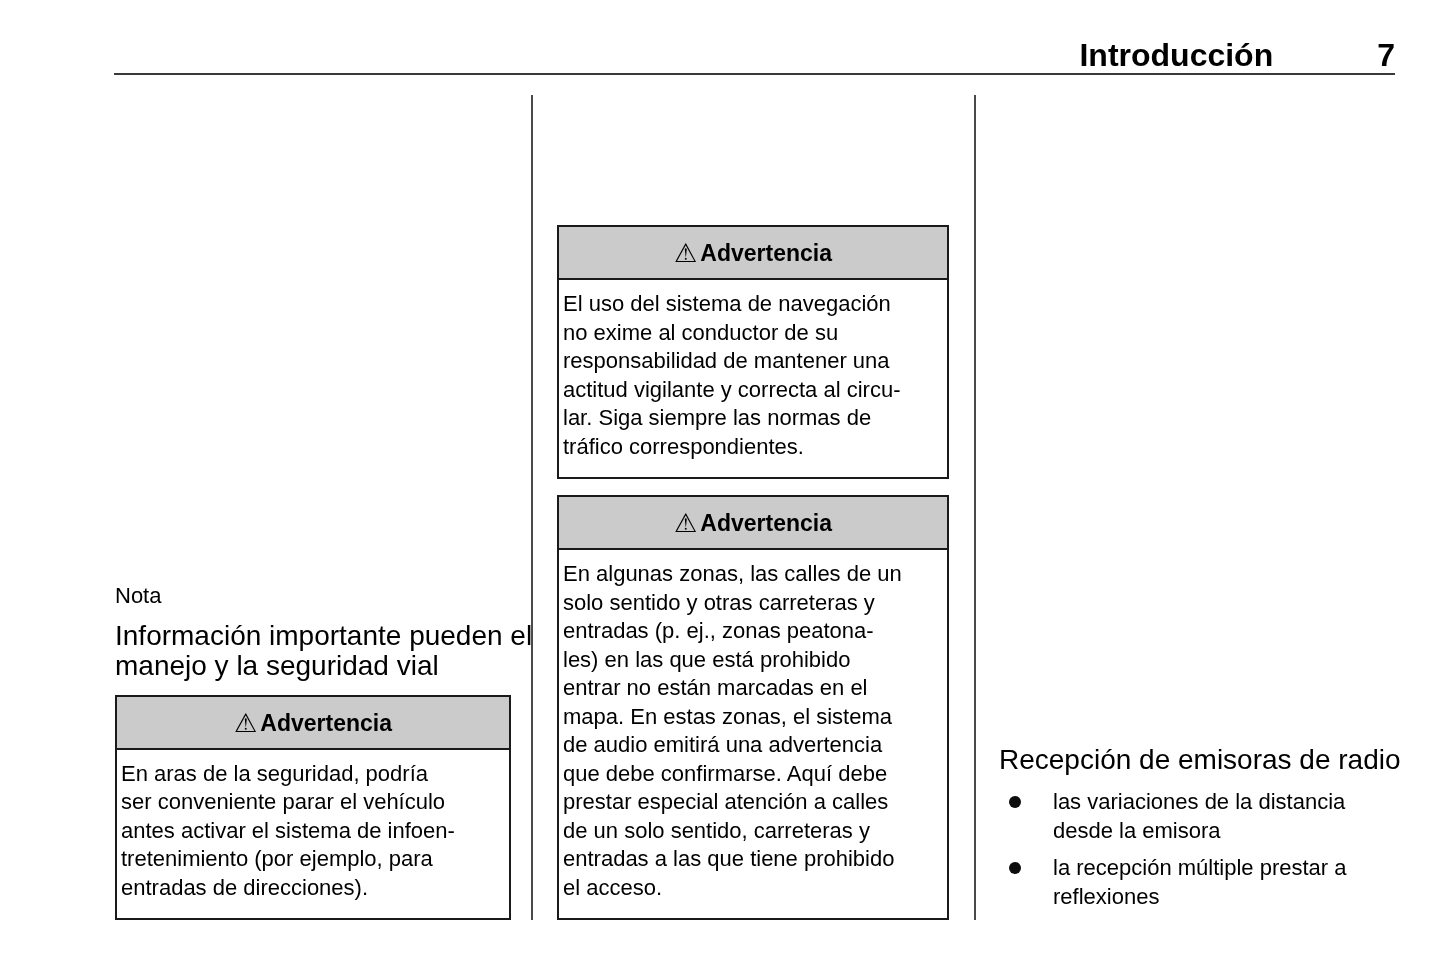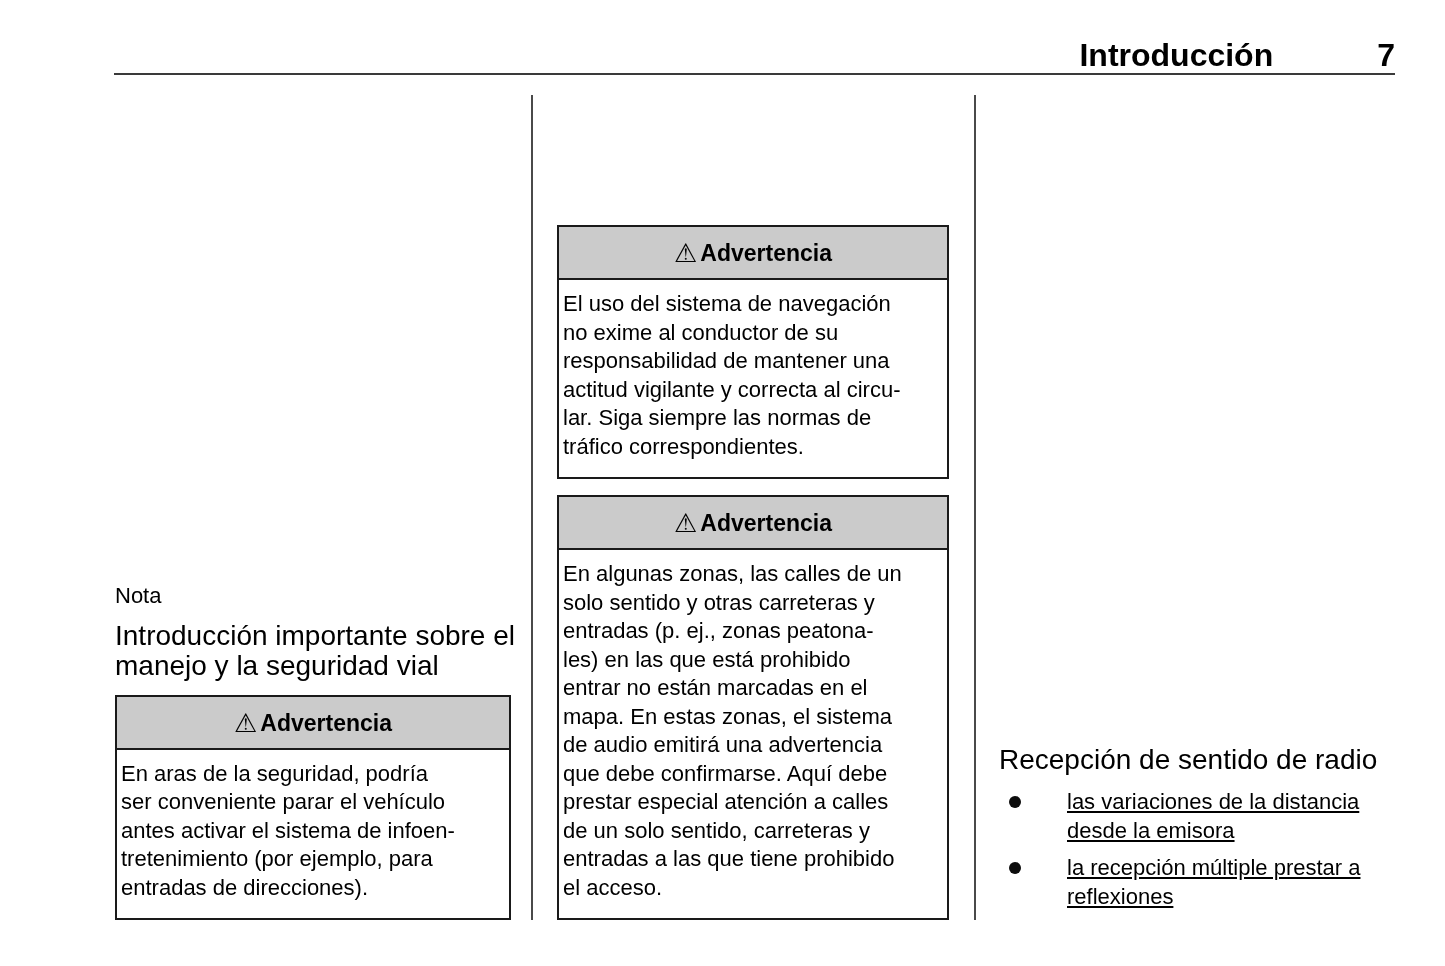--- a/index.html
+++ b/index.html
@@ -101,36 +101,36 @@
     align-items: flex-start;
     margin-bottom: 9px;
   }
   .bullet-dot {
     flex: none;
     width: 12px; height: 12px;
     border-radius: 50%;
     background: #0d0d0d;
     margin: 8px 0 0 10px;
   }
-  .bullet-text { margin-left: 46px; text-decoration: underline; }
+  .bullet-text { margin-left: 32px; }
 </style>
 </head>
 <body>
 
 <div class="page-header">
   <span>Introducción</span>
   <span>7</span>
 </div>
 <div class="header-rule"></div>
 
 <div class="columns">
 
   <section class="col col-1">
     <p class="body-text">Nota</p>
-    <h2 class="section-heading">Introducción importante sobre el
+    <h2 class="section-heading">Información importante pueden el
 manejo y la seguridad vial</h2>
     <div class="warning-box">
       <div class="warning-header">
         <span class="warn-icon">⚠</span>
         <span>Advertencia</span>
       </div>
       <div class="warning-body">
         <p class="body-text">En aras de la seguridad, podría
 ser conveniente parar el vehículo
 antes activar el sistema de infoen-
@@ -175,21 +175,21 @@
 de un solo sentido, carreteras y
 entradas a las que tiene prohibido
 el acceso.</p>
       </div>
     </div>
   </section>
 
   <div class="vsep sep-2"></div>
 
   <section class="col col-3">
-    <h2 class="section-heading">Recepción de sentido de radio</h2>
+    <h2 class="section-heading">Recepción de emisoras de radio</h2>
     <ul class="bullet-list">
       <li>
         <span class="bullet-dot"></span>
         <span class="body-text bullet-text">las variaciones de la distancia
 desde la emisora</span>
       </li>
       <li>
         <span class="bullet-dot"></span>
         <span class="body-text bullet-text">la recepción múltiple prestar a
 reflexiones</span>

